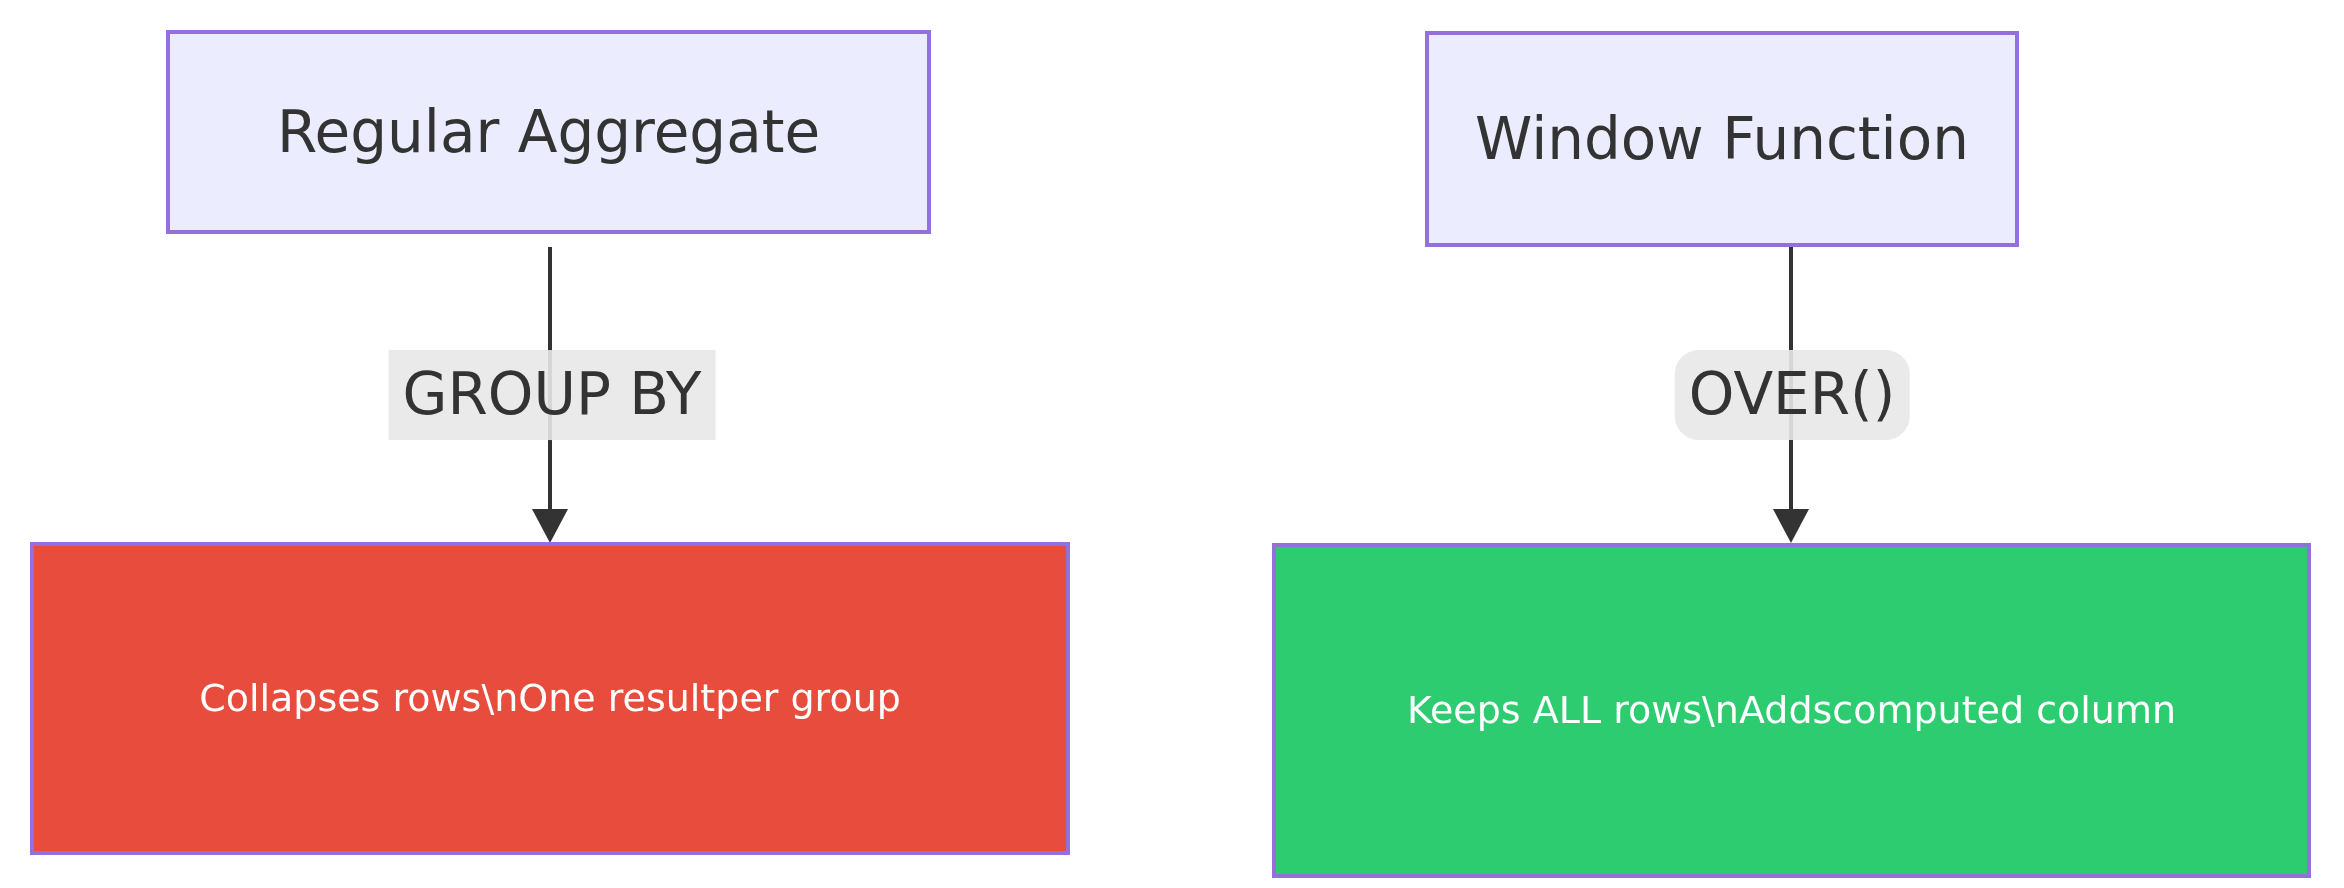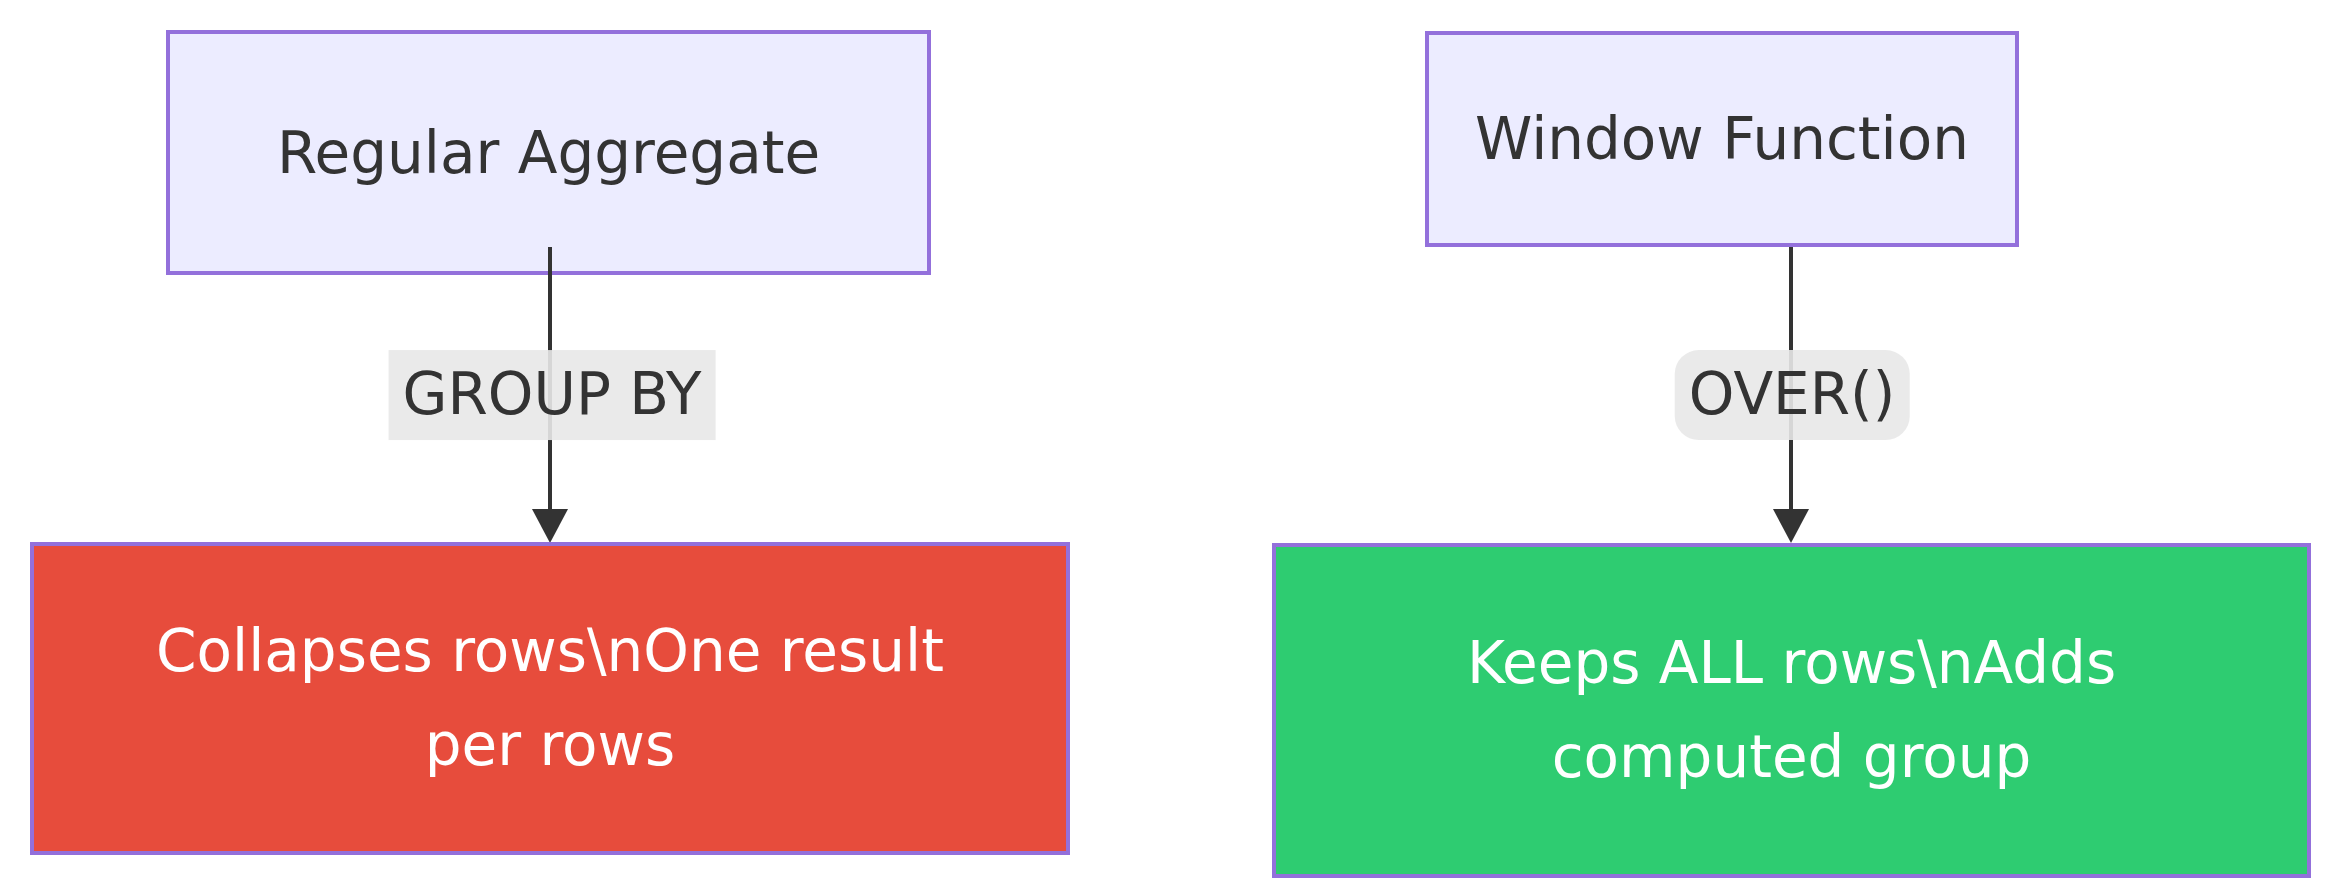--- a/index.html
+++ b/index.html
@@ -31,28 +31,28 @@
     text-align: center;
     border: 4px solid var(--node-border);
   }
   .node-source {
     background: var(--node-fill);
     color: var(--node-text);
     font-size: 58px;
   }
   .node-result {
     color: var(--result-text);
-    font-size: 58px;
-    flex-direction: column;
+    font-size: 38px;
+    flex-direction: row;
     line-height: 1.62;
   }
   .node-result.red { background: var(--collapse-fill); }
   .node-result.green { background: var(--keep-fill); }
 
-  #node-regular-aggregate { left: 166px; top: 30px;  width: 765px;  height: 245px; }
+  #node-regular-aggregate { left: 166px; top: 30px;  width: 765px;  height: 204px; }
   #node-window-function   { left: 1425px; top: 31px; width: 594px;  height: 216px; }
   #node-collapses-rows    { left: 30px;   top: 542px; width: 1040px; height: 313px; }
   #node-keeps-rows        { left: 1272px; top: 543px; width: 1039px; height: 335px; }
 
   .edge-svg {
     position: absolute;
     top: 247px;
     width: 44px;
     height: 296px;
   }
@@ -99,21 +99,21 @@
   <div class="edge-label" id="edge-label-group-by">
     <span>GROUP BY</span>
   </div>
 
   <div class="edge-label" id="edge-label-over">
     <span>OVER()</span>
   </div>
 
   <div class="node node-result red" id="node-collapses-rows">
     <span>Collapses rows\nOne result</span>
-    <span>per rows</span>
+    <span>per group</span>
   </div>
 
   <div class="node node-result green" id="node-keeps-rows">
     <span>Keeps ALL rows\nAdds</span>
-    <span>computed group</span>
+    <span>computed column</span>
   </div>
 
 </div>
 
 </body></html>

